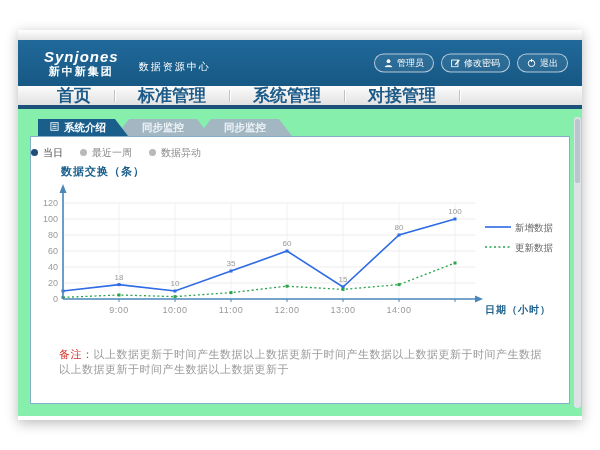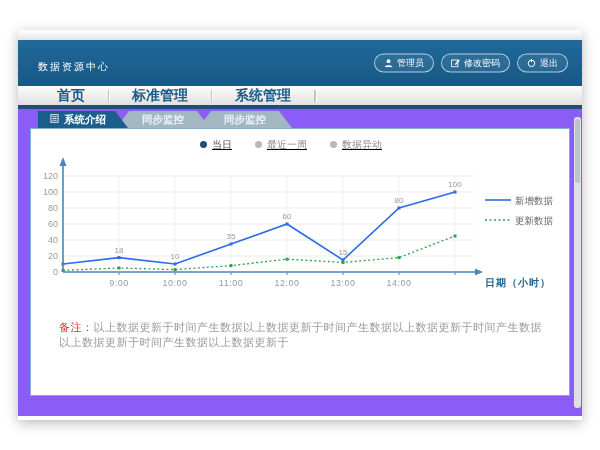--- a/index.html
+++ b/index.html
@@ -14,52 +14,56 @@
   .logo-primary { font-size:15px; font-weight:bold; font-style:italic; letter-spacing:1px; }
   .logo-secondary { font-size:11px; font-weight:bold; letter-spacing:2px; }
   .app-title { color:#fff; font-size:10px; margin-left:20px; margin-top:8px; letter-spacing:2px; }
   .user-menu { position:absolute; right:14px; top:50%; transform:translateY(-50%); display:flex; gap:7px;padding-left:14px; }
   .user-btn { display:flex; align-items:center; gap:4px; cursor:pointer;
               border:1px solid rgba(255,255,255,.65); border-radius:10px; padding:2px 9px;
               color:#fff; font-size:9px; background:rgba(255,255,255,.07); white-space:nowrap; }
   .user-btn svg { display:block; }
   .nav { height:23px; background:linear-gradient(#fcfcfc,#e1e1e1); border-bottom:4px solid #1b5078;
          display:flex; align-items:center; padding-left:16px; }
-  .nav-item { color:#1c5a88; font-size:14px; font-weight:bold; padding:0 23px; cursor:pointer; line-height:23px; }
+  .nav-item { color:#1c5a88; font-size:17px; font-weight:bold; padding:0 23px; cursor:pointer; line-height:23px; }
   .nav-sep { width:1px; height:12px; background:#c2c2c2; box-shadow:1px 0 0 #fff; }
-  .content { position:relative; height:307px; background:#8b5cf6; padding:2px 12px 0 12px; }
+  .content { position:relative; height:307px; background:#86efac; padding:10px 12px 0 12px; }
   .tabs { display:flex; margin-left:8px; height:17px; position:relative; }
   .tab { font-size:10.5px; font-weight:bold; line-height:17px; cursor:pointer; }
   .tab.active { background:#1a5f8c; color:#fff; padding:0 22px 0 12px; z-index:3;
                 clip-path:polygon(0 0,calc(100% - 13px) 0,100% 100%,0 100%);
                 display:flex; align-items:center; gap:5px; position:relative; }
   .tab.inactive { background:#a3b7c3; color:#edf3f7; padding:0 26px; margin-left:-12px;
                   clip-path:polygon(13px 0,calc(100% - 13px) 0,100% 100%,0 100%); }
   .tab.inactive.t2 { z-index:2; } .tab.inactive.t3 { z-index:1; }
   .panel { background:#fff; border:1px solid #85aecb; height:268px; padding-top:8px; position:relative; }
-  .radio-row { display:flex; justify-content:center; gap:23px; padding-right:18px; align-items:center; height:15px;text-decoration:underline; }
+  .radio-row { display:flex; justify-content:flex-start; gap:17px; padding-right:18px; align-items:center; height:15px; }
   .radio { display:flex; align-items:center; gap:5px; font-size:10px; color:#8a8a8a; cursor:pointer; }
   .radio .dot { width:7px; height:7px; border-radius:50%; background:#b9b9b9; }
   .radio.selected { color:#444; } .radio.selected .dot { background:#1f4e79; }
   .ylabel { margin:4px 0 0 30px; font-size:11px; font-weight:bold; color:#1a5f8c; letter-spacing:1px; }
   svg.chart { display:block; margin:2px 0 0 2px; }
   .note { margin:16px 16px 0 28px; font-size:11px; color:#9a9a9a; letter-spacing:.5px; }
   .note-label { color:#d0342c; }
   .scrollbar { position:absolute; right:1px; top:8px; bottom:8px; width:7px;
                background:#dce2e6; border-radius:3px; cursor:pointer; }
   .scroll-thumb { position:absolute; top:2px; left:1px; width:5px; height:64px; background:#bac6cd; border-radius:2px; }
 </style>
 </head>
 <body>
 
 <div class="window">
 
   <div class="top-strip"></div>
 
   <div class="app-header">
+    <div class="logo">
+      <div class="logo-primary">Synjones</div>
+      <div class="logo-secondary">新中新集团</div>
+    </div>
     <div class="app-title">数据资源中心</div>
 
     <div class="user-menu">
       <div class="user-btn">
         <span>
           <svg width="9" height="9" viewBox="0 0 10 10">
               <circle cx="5" cy="3" r="2.1" fill="#fff"></circle>
               <path d="M0.8 9.6 C0.8 6.8 9.2 6.8 9.2 9.6 Z" fill="#fff"></path>
             </svg>
         </span>
@@ -86,20 +90,21 @@
     </div>
   </div>
 
   <div class="nav">
     <div class="nav-item">首页</div>
     <div class="nav-sep"></div>
     <div class="nav-item">标准管理</div>
     <div class="nav-sep"></div>
     <div class="nav-item">系统管理</div>
     <div class="nav-sep"></div>
+    <div class="nav-item">对接管理</div>
     <div class="nav-sep"></div>
   </div>
 
   <div class="content">
     <div class="tabs">
       <div class="tab active">
         <span>
           <svg width="9" height="9" viewBox="0 0 10 10">
               <rect x="1" y="0.8" width="8" height="8.4" fill="none" stroke="#fff" stroke-width="1"></rect>
               <line x1="2.6" y1="3" x2="7.4" y2="3" stroke="#fff" stroke-width="0.9"></line>
@@ -122,20 +127,21 @@
         <div class="radio">
           <span class="dot"></span>
           <span>最近一周</span>
         </div>
         <div class="radio">
           <span class="dot"></span>
           <span>数据异动</span>
         </div>
       </div>
 
+      <div class="ylabel">数据交换（条）</div>
 
       <svg class="chart" id="chart" width="540" height="150" viewBox="0 0 540 150">
           <line x1="31" y1="102" x2="442" y2="102" stroke="#ececec" stroke-width="1"></line>
           <line x1="31" y1="86" x2="442" y2="86" stroke="#ececec" stroke-width="1"></line>
           <line x1="31" y1="70" x2="442" y2="70" stroke="#ececec" stroke-width="1"></line>
           <line x1="31" y1="54" x2="442" y2="54" stroke="#ececec" stroke-width="1"></line>
           <line x1="31" y1="38" x2="442" y2="38" stroke="#ececec" stroke-width="1"></line>
           <line x1="31" y1="22" x2="442" y2="22" stroke="#ececec" stroke-width="1"></line>
           <line x1="86" y1="22" x2="86" y2="117.5" stroke="#f1f1f1" stroke-width="1"></line>
           <line x1="142" y1="22" x2="142" y2="117.5" stroke="#f1f1f1" stroke-width="1"></line>

